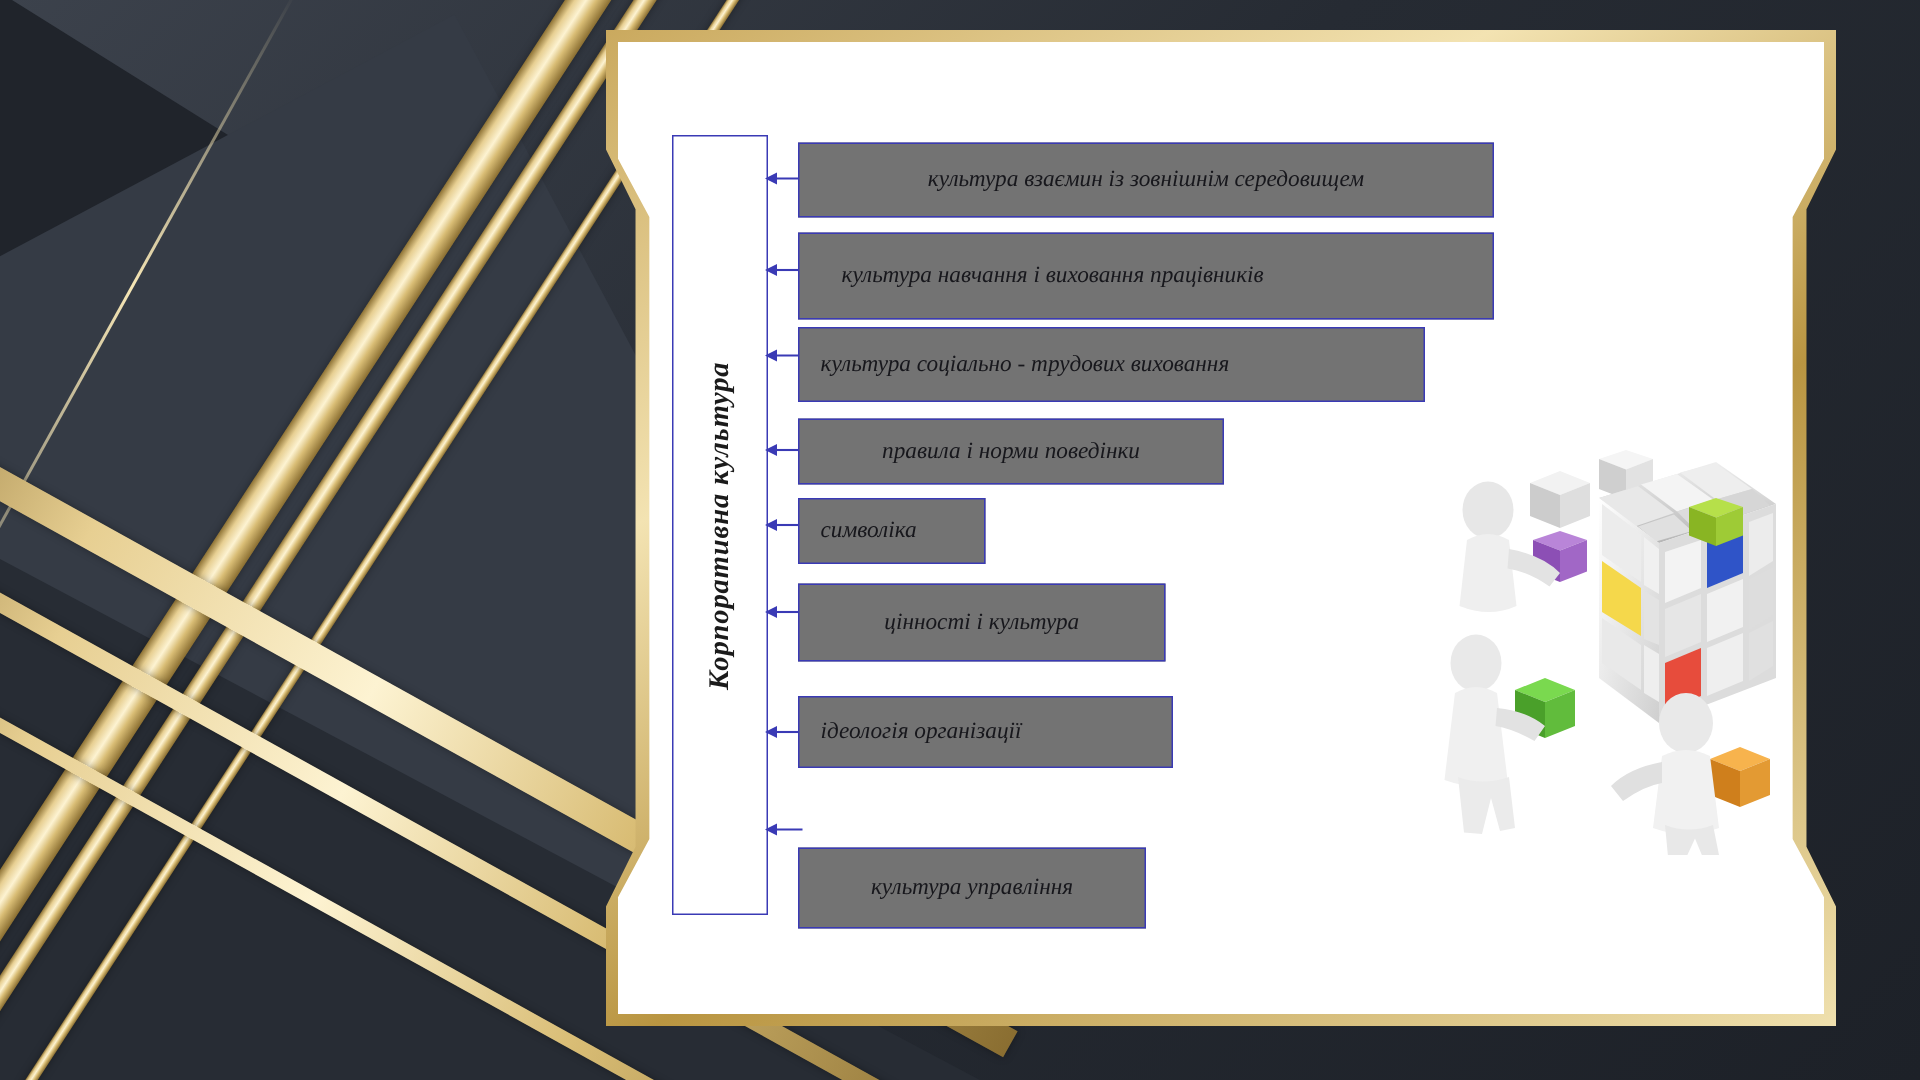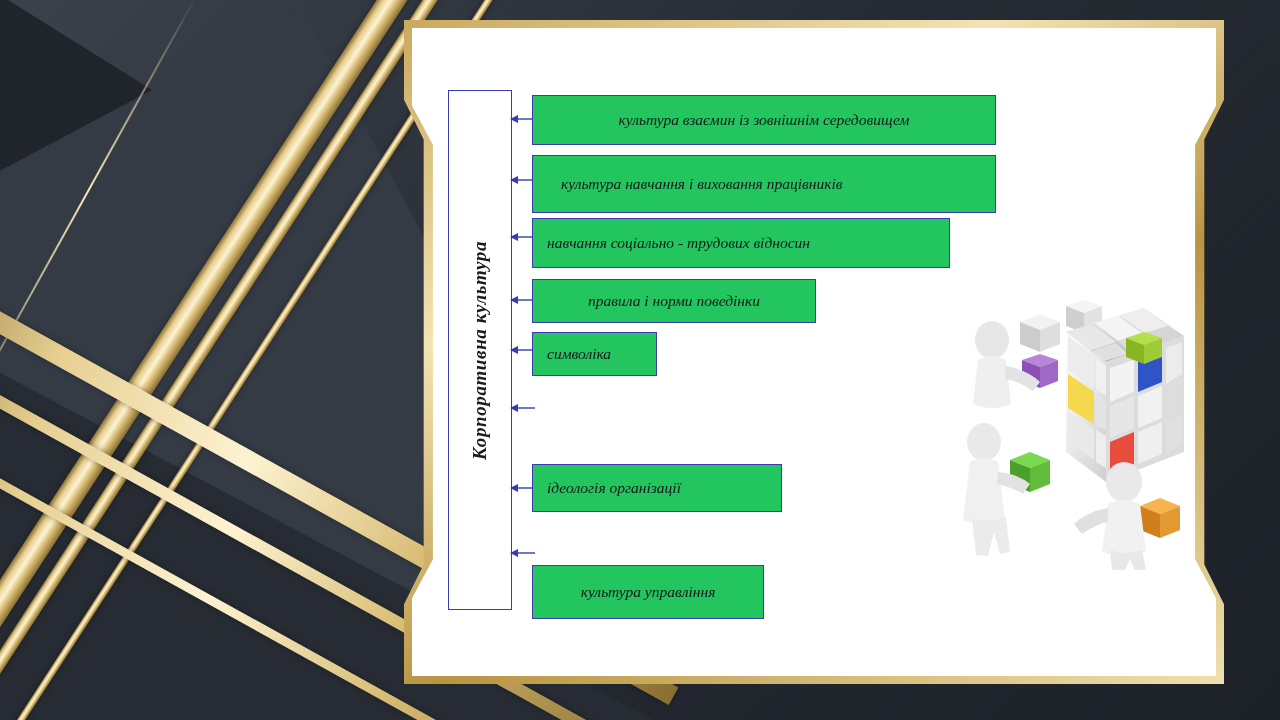--- a/index.html
+++ b/index.html
@@ -132,21 +132,21 @@
     font-weight: bold;
     font-size: 19px;
     color: #1b1b1b;
     letter-spacing: .6px;
     white-space: nowrap;
   }
 
   .leaf {
     position: absolute;
     border: 1.2px solid #3a3ab5;
-    background: #22c55e;
+    background: #737373;
     display: flex;
     align-items: center;
     font-family: "Liberation Serif", serif;
     font-style: italic;
     font-size: 15.5px;
     color: #17171c;
     box-sizing: border-box;
     padding: 0 14px;
   }
   .leaf.center { justify-content: center; }
@@ -230,31 +230,34 @@
 
     <div class="leaf center" style="left:532px; top:95px;  width:464px; height:50px;">
       <span>культура взаємин із зовнішнім середовищем</span>
     </div>
 
     <div class="leaf left" style="left:532px; top:155px; width:464px; height:58px;padding-left:28px;">
       <span>культура навчання і виховання працівників</span>
     </div>
 
     <div class="leaf left" style="left:532px; top:218px; width:418px; height:50px;">
-      <span>навчання соціально - трудових відносин</span>
+      <span>культура соціально - трудових виховання</span>
     </div>
 
     <div class="leaf left" style="left:532px; top:332px; width:125px; height:44px;">
       <span>символіка</span>
     </div>
 
     <div class="leaf center" style="left:532px; top:279px; width:284px; height:44px;">
       <span>правила і норми поведінки</span>
     </div>
 
+    <div class="leaf center" style="left:532px; top:389px; width:245px; height:52px;">
+      <span>цінності і культура</span>
+    </div>
 
     <div class="leaf left" style="left:532px; top:464px; width:250px; height:48px;">
       <span>ідеологія організації</span>
     </div>
 
     <div class="leaf center" style="left:532px; top:533px; width:232px; height:54px;margin-top:32px;">
       <span>культура управління</span>
     </div>
   </div>
 

